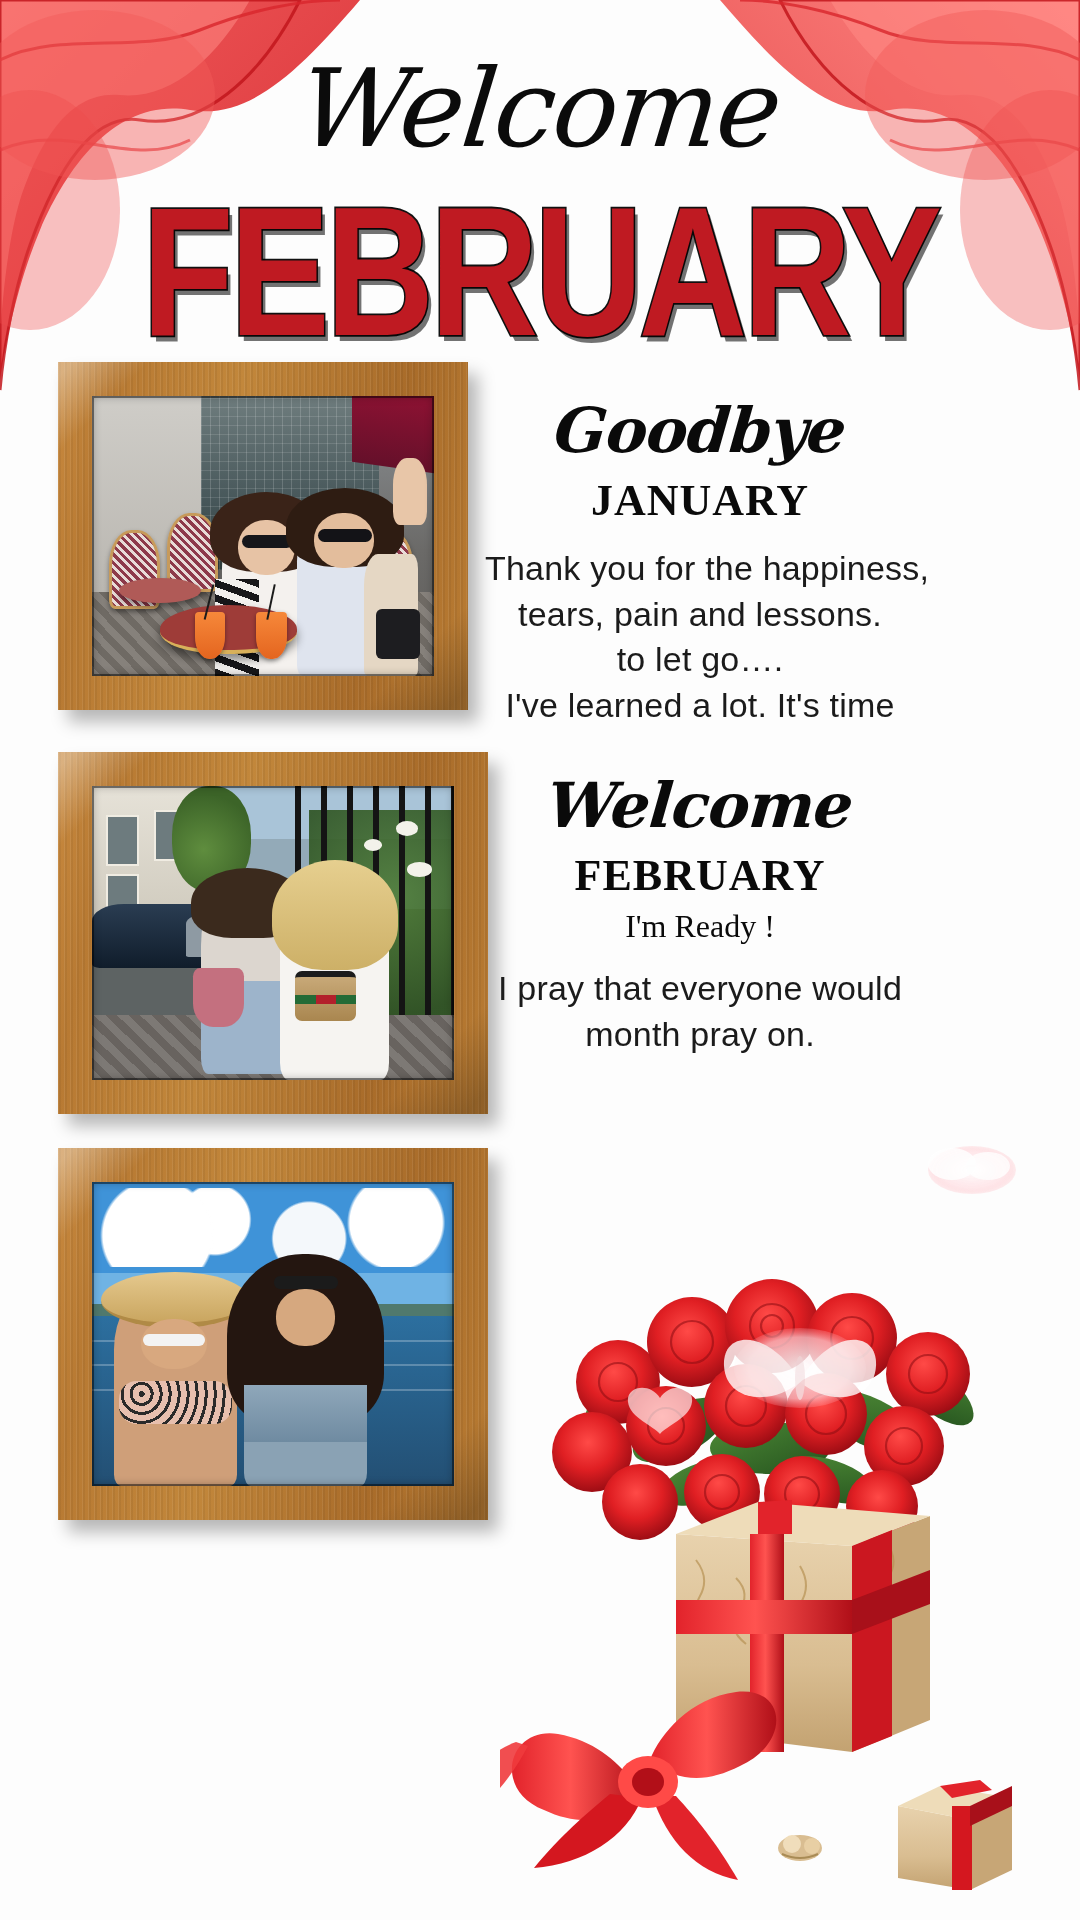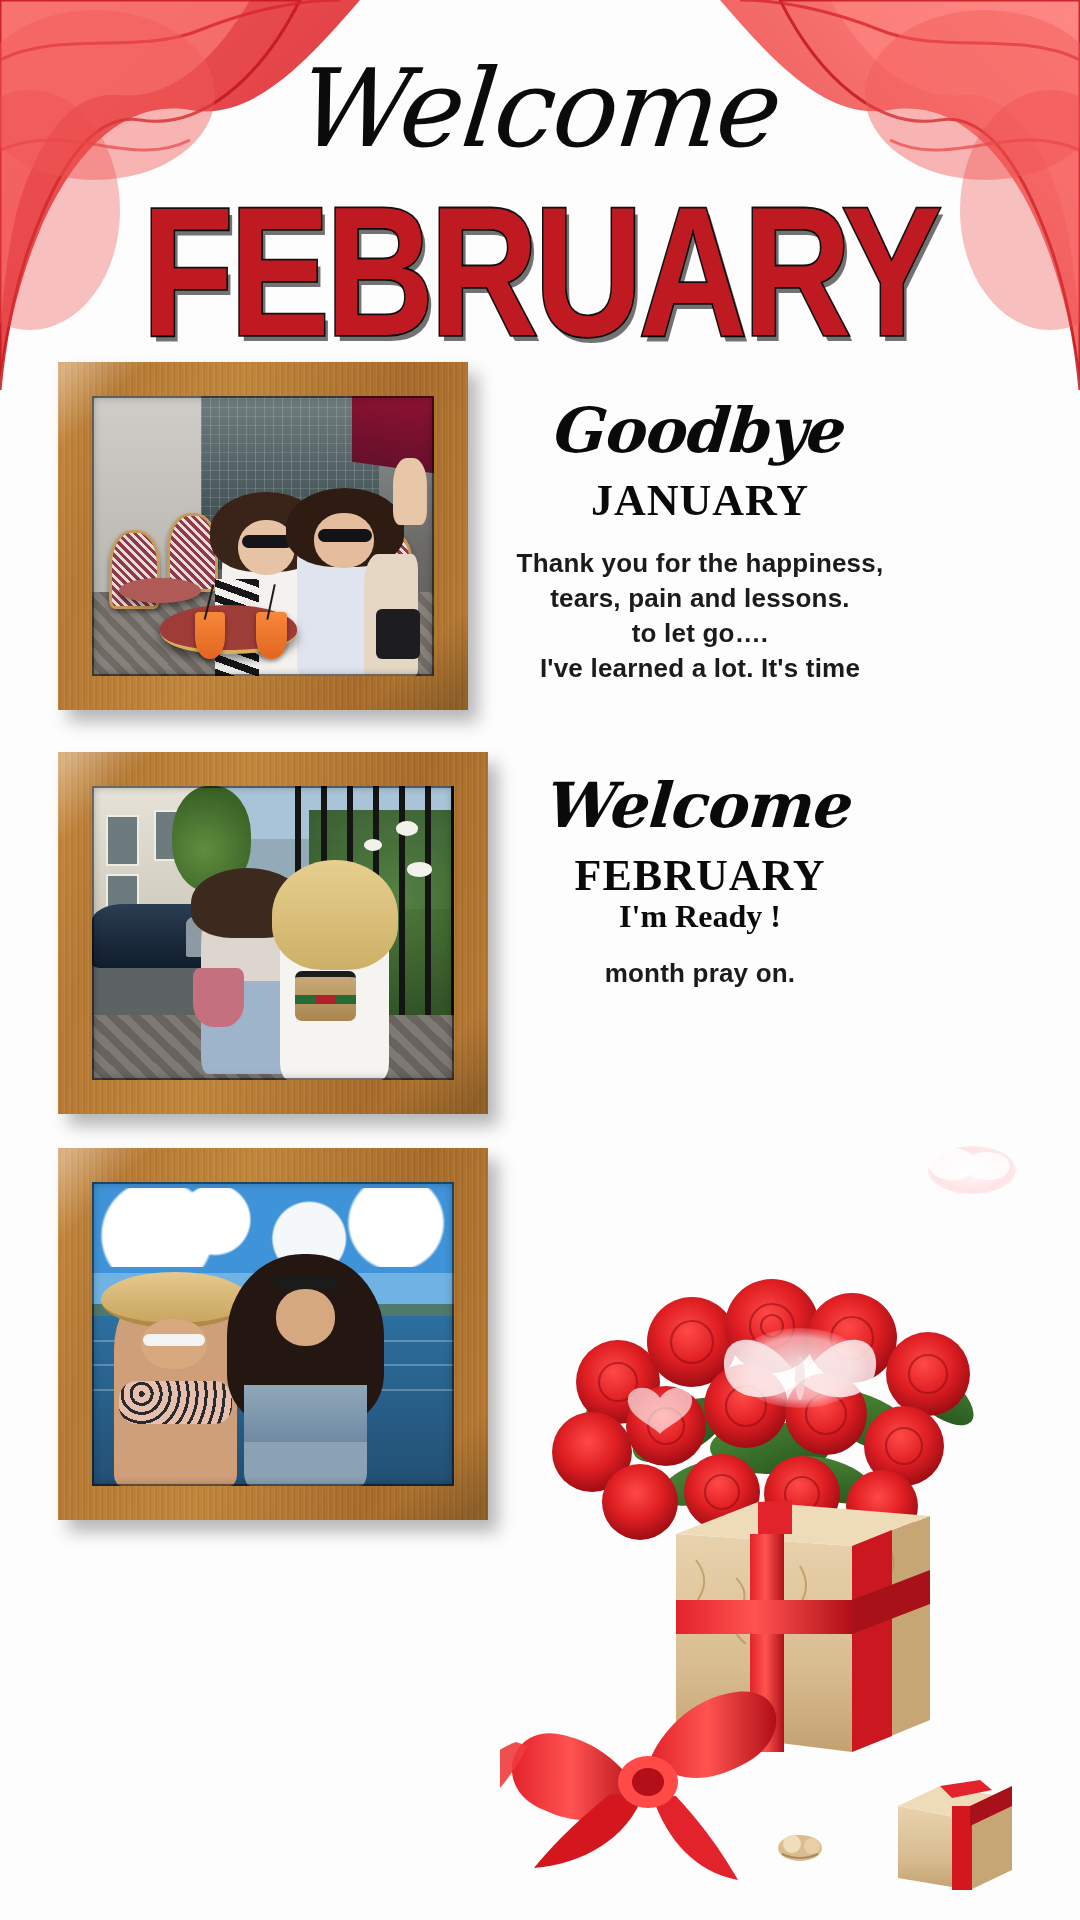--- a/index.html
+++ b/index.html
@@ -165,27 +165,28 @@
   }
   .serif-head{
     font-family:"Liberation Serif", serif;
     font-weight:700;
     font-size:44px;line-height:1.05;
     letter-spacing:1px;
     margin-top:16px;
   }
   .ready-line{
     font-family:"Liberation Serif", serif;
-    font-weight:700;
+    font-weight:400;
     font-size:32px;line-height:1.1;
+    margin-top:10px;
   }
   .body-copy{
     font-family:"Liberation Sans", sans-serif;
-    font-weight:700;
-    font-size:26px;line-height:1.34;
+    font-weight:400;
+    font-size:34px;line-height:1.34;
     margin-top:22px;
     color:#1b1b1b;
     letter-spacing:.2px;
   }
   .body-copy div{white-space:nowrap;}
 
   
   .bouquet{position:absolute;pointer-events:none;}
 </style>
 </head>
@@ -297,20 +298,21 @@
       <div class="pinkbag"></div>
       <div class="gbag"></div>
     </div>
   </div>
 
   <div class="text-block" style="left:485px;top:775px;">
     <div class="script-head">Welcome</div>
     <div class="serif-head">FEBRUARY</div>
     <div class="ready-line">I'm Ready !</div>
     <div class="body-copy">
+      <div>I pray that everyone would</div>
       <div>month pray on.</div>
     </div>
   </div>
 
   <div class="frame" style="left:58px;top:1148px;width:430px;height:372px;">
     <div class="photo p3">
       <div class="clouds"></div>
       <div class="shore"></div>
       <div class="sea"></div>
       <div class="wave" style="top:52%"></div>

